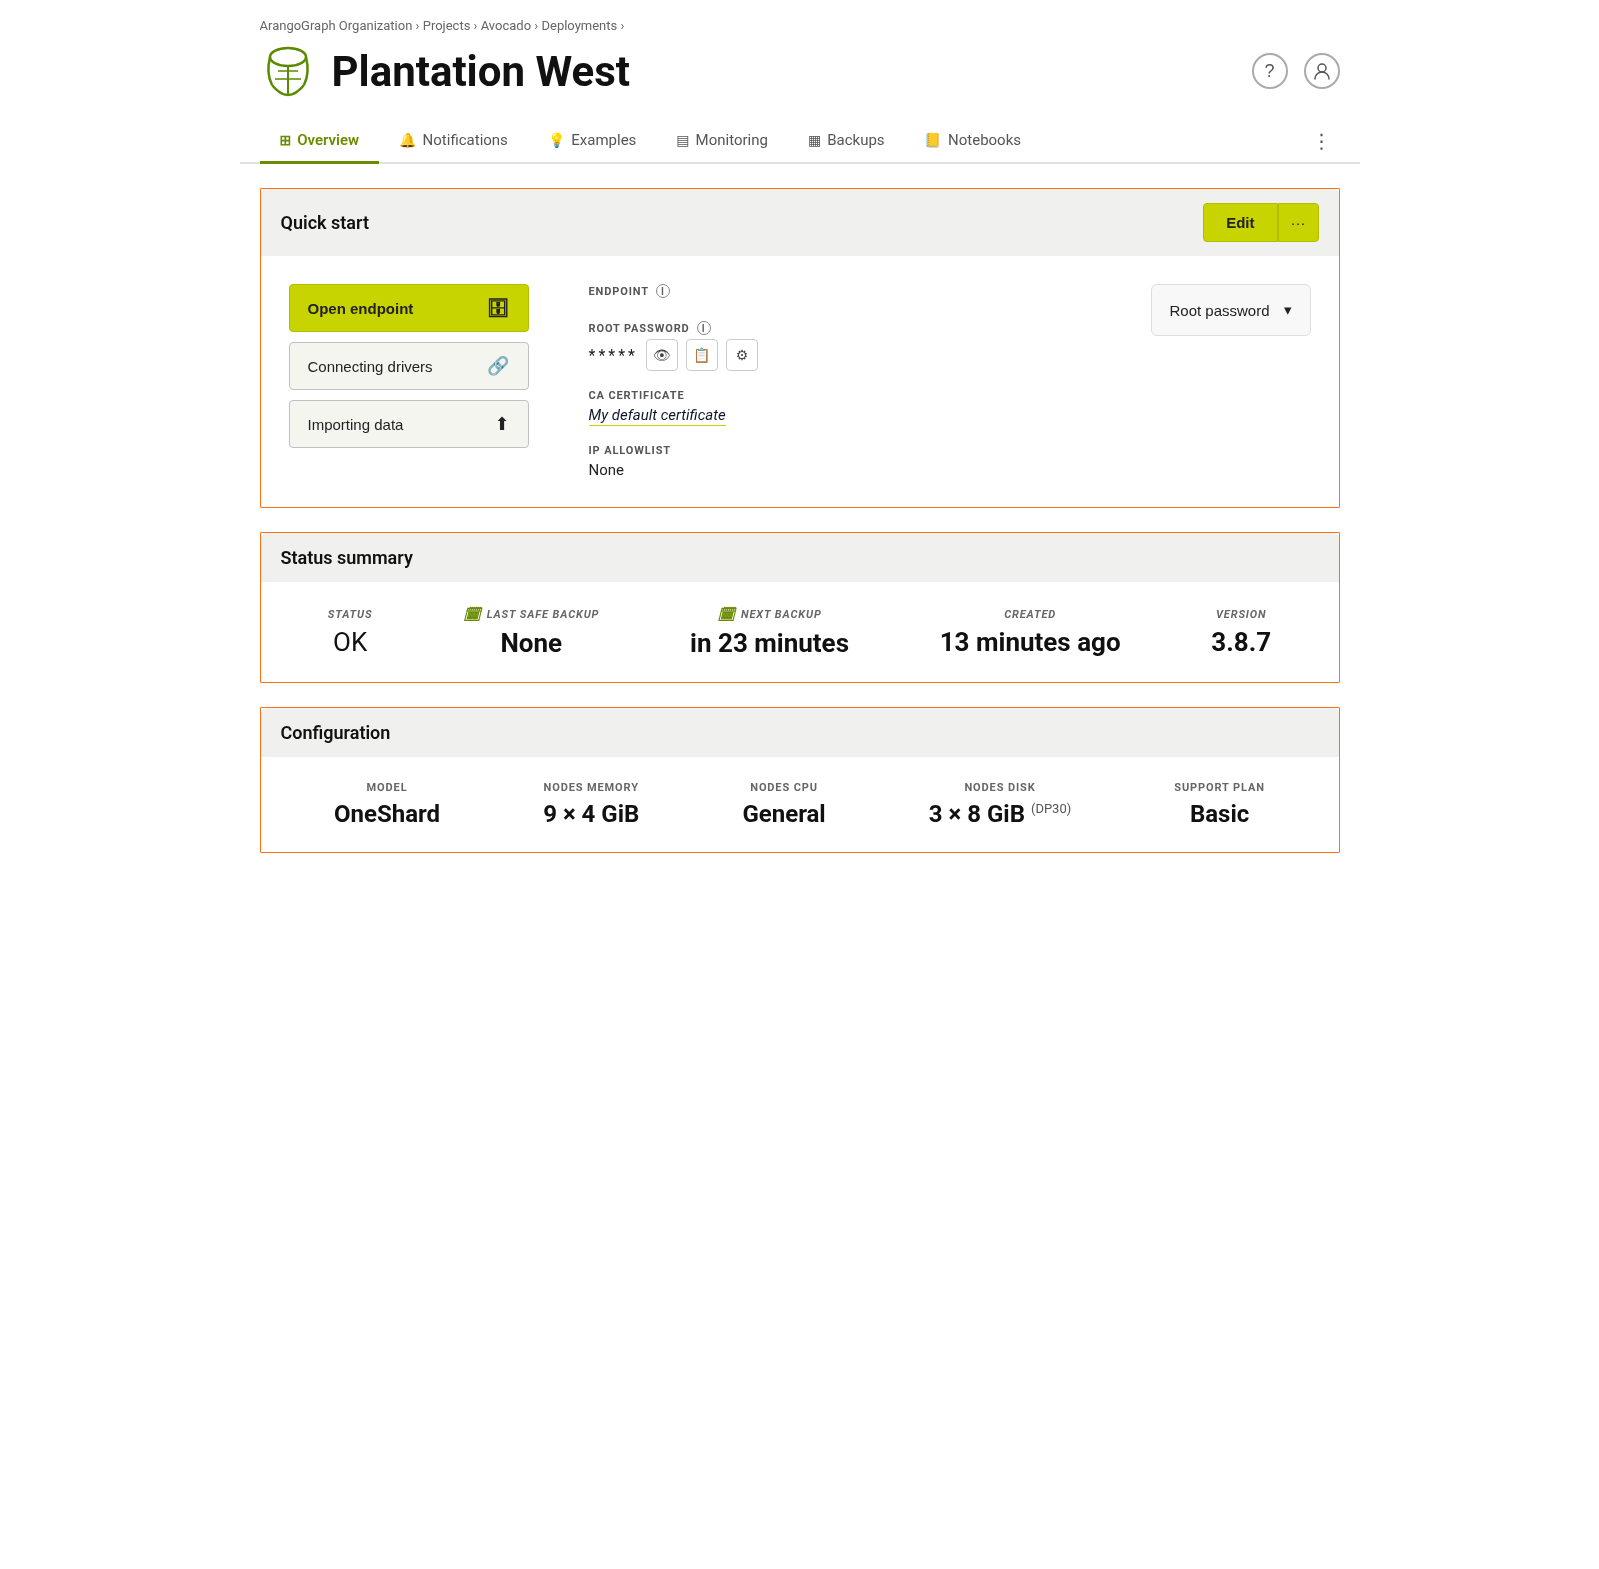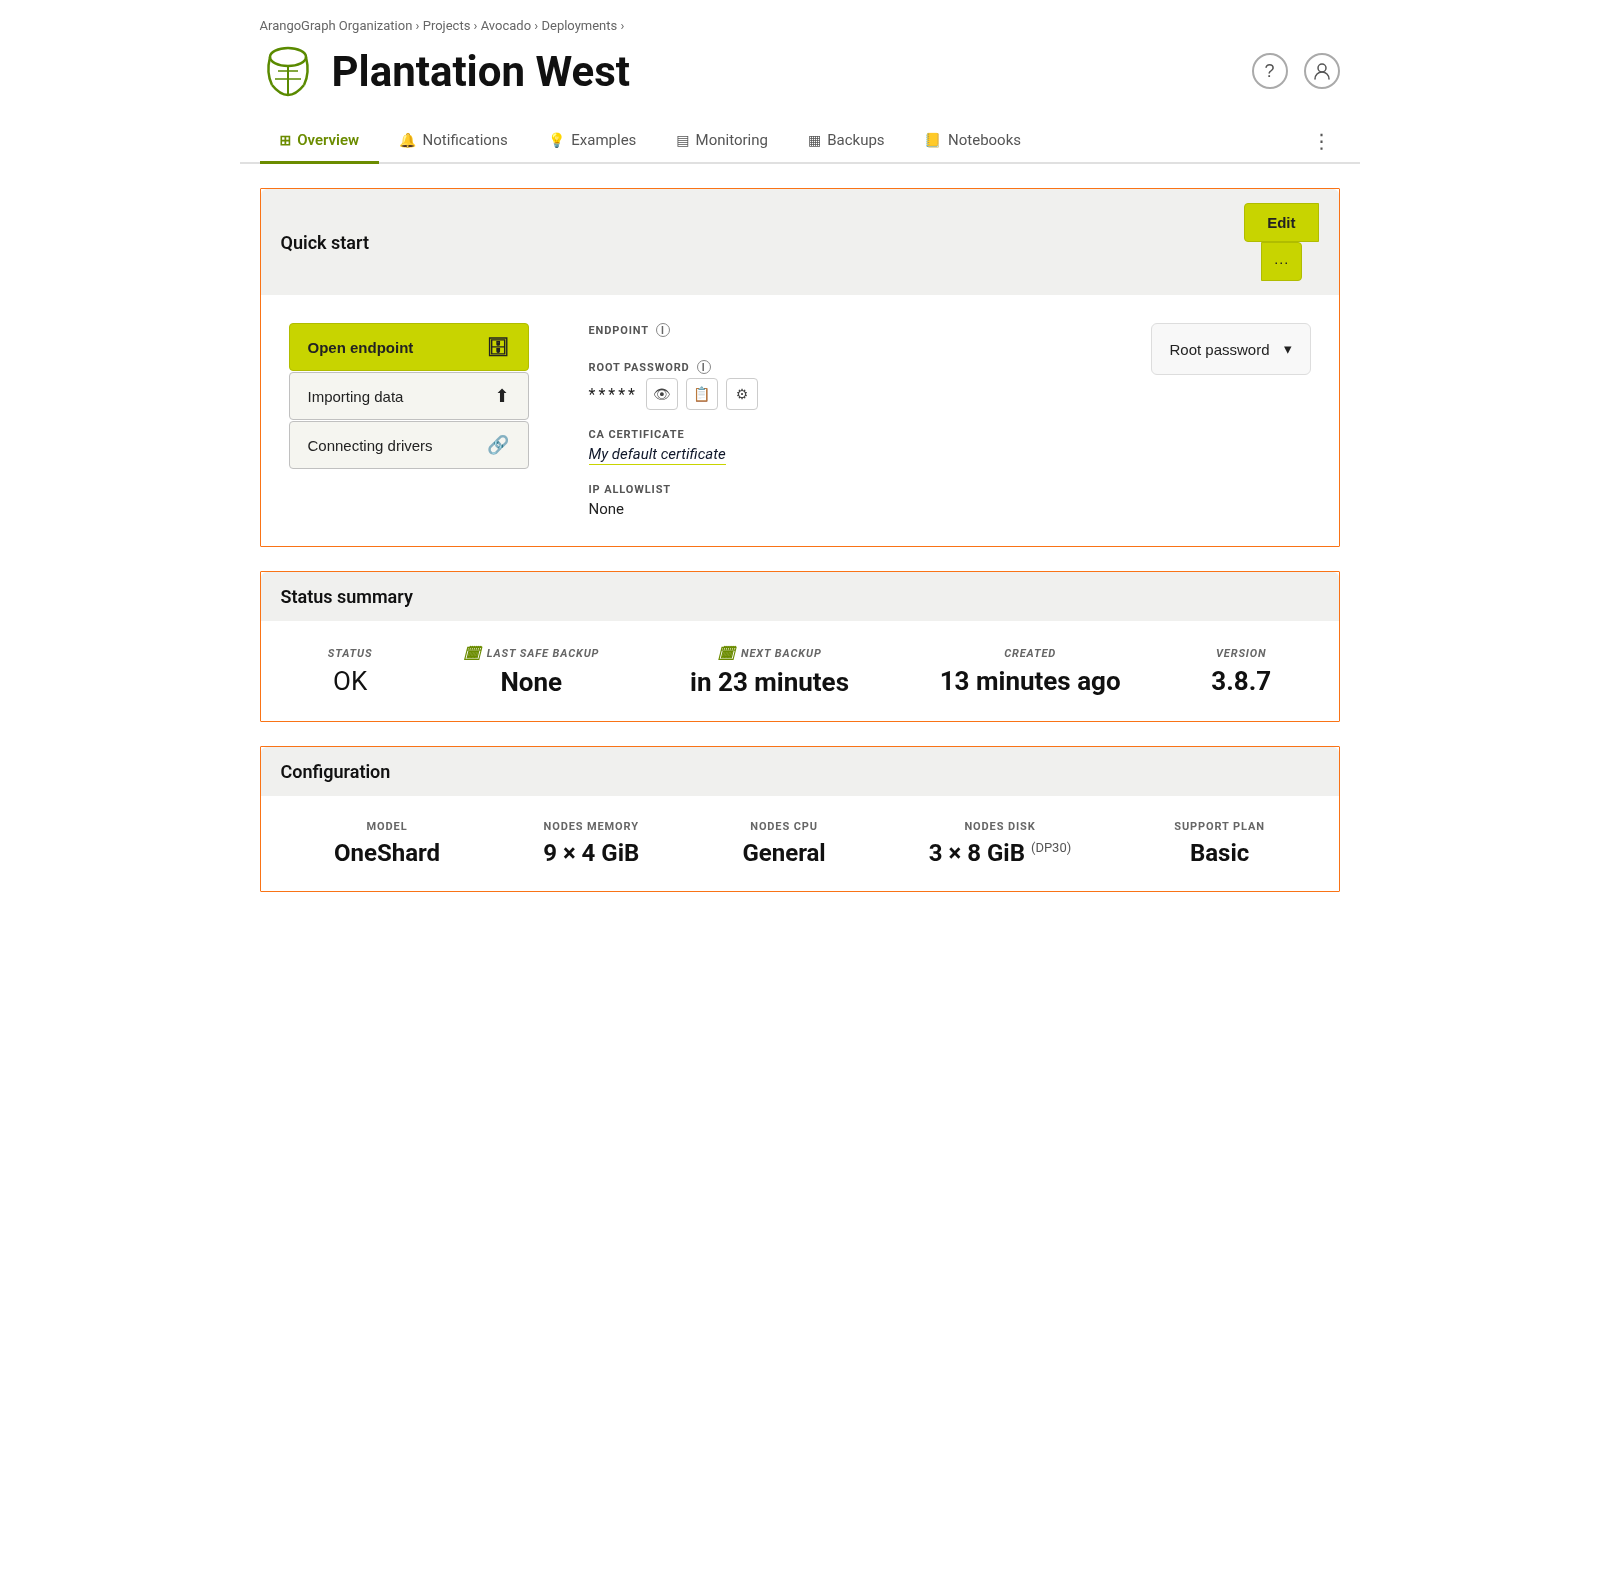--- a/index.html
+++ b/index.html
@@ -149,21 +149,21 @@
     .action-btn {
       display: flex;
       align-items: center;
       justify-content: space-between;
       padding: 12px 18px;
       border-radius: 4px;
       font-size: 15px;
       font-weight: 500;
       cursor: pointer;
       width: 240px;
-      margin-bottom: 1px;
+      margin-bottom: 10px;
       border: 1px solid #c8c800;
     }
     .action-btn.primary {
       background: #c8d400;
       border-color: #b0bc00;
       color: #222;
       font-weight: 600;
     }
     .action-btn.secondary {
       background: #f5f5f0;
@@ -261,21 +261,20 @@
       min-width: 160px;
       height: 52px;
       margin-left: auto;
     }
 
     
     .edit-btn-group {
       display: flex;
       align-items: center;
       gap: 0;
-      flex-direction: column;
     }
     .edit-btn {
       background: #c8d400;
       border: 1px solid #b0bc00;
       padding: 10px 22px;
       font-size: 15px;
       font-weight: 600;
       color: #222;
       cursor: pointer;
       border-radius: 4px 0 0 4px;
@@ -444,26 +443,26 @@
     </div>
   </div>
   <div class="quick-start-content">
 
     <div class="provider-block">
       <button class="action-btn primary">
         <span>Open endpoint</span>
         <span class="action-btn-icon">🗄</span>
       </button>
       <button class="action-btn secondary">
+        <span>Connecting drivers</span>
+        <span class="action-btn-icon">🔗</span>
+      </button>
+      <button class="action-btn secondary">
         <span>Importing data</span>
         <span class="action-btn-icon">⬆</span>
-      </button>
-      <button class="action-btn secondary">
-        <span>Connecting drivers</span>
-        <span class="action-btn-icon">🔗</span>
       </button>
     </div>
 
     <div class="endpoint-block">
       <div class="field-label">
         <span>ENDPOINT</span>
         <span class="info-icon" title="Info">i</span>
       </div>
       <br>
       <div class="field-label">

